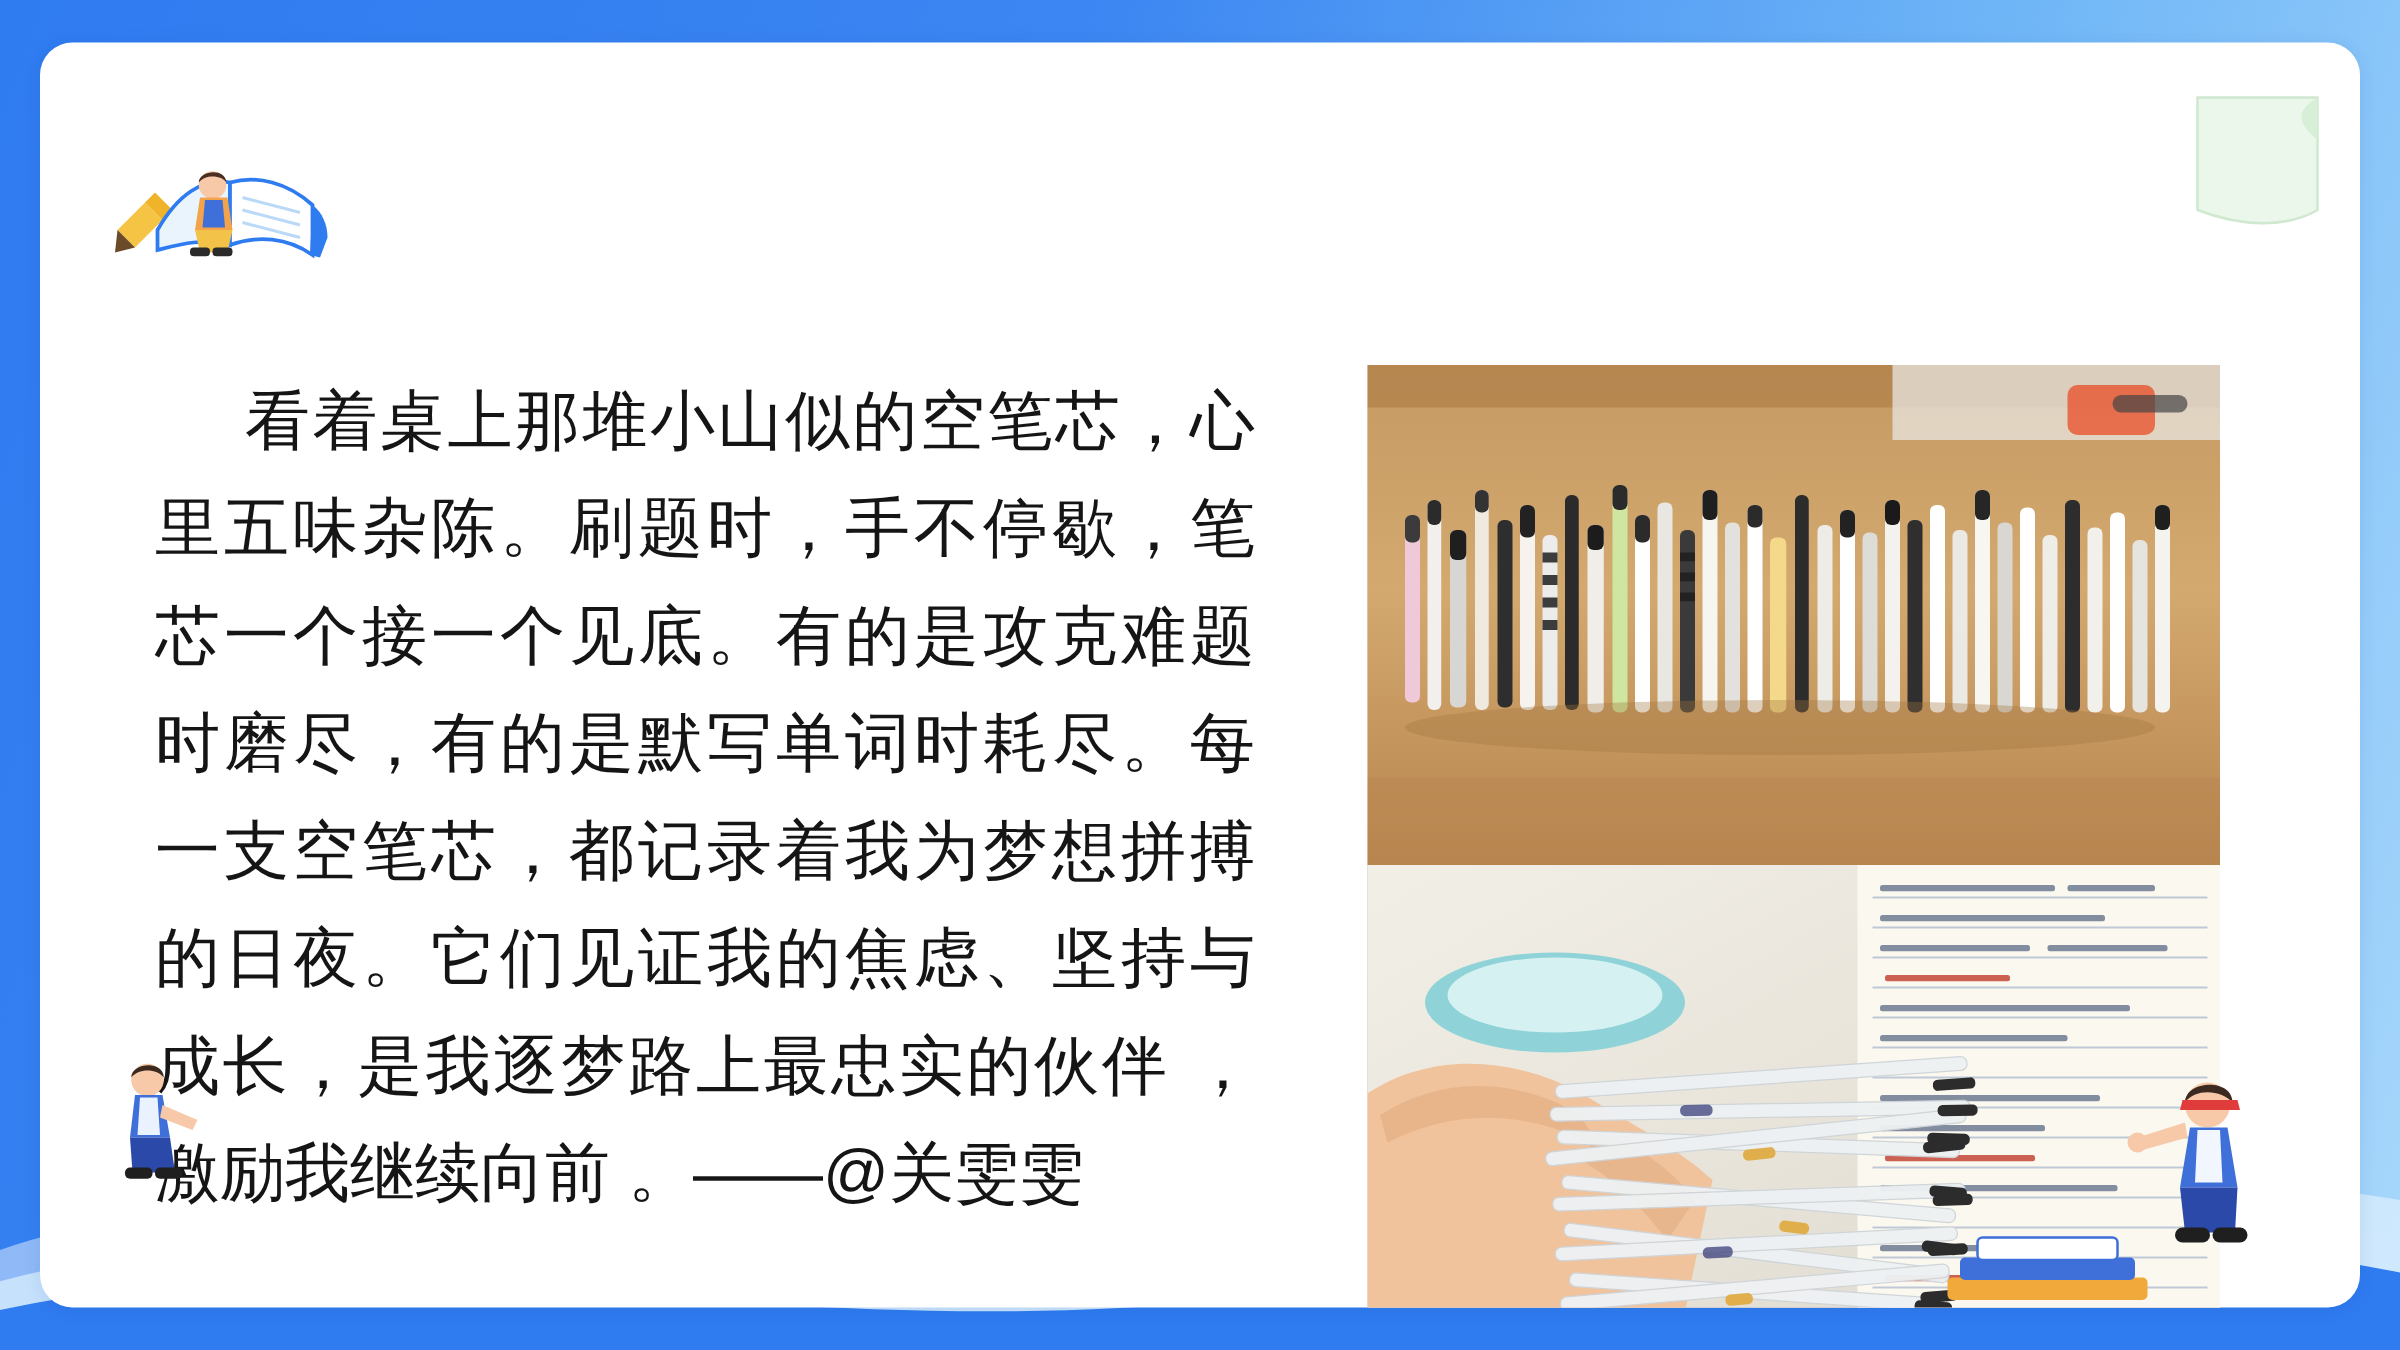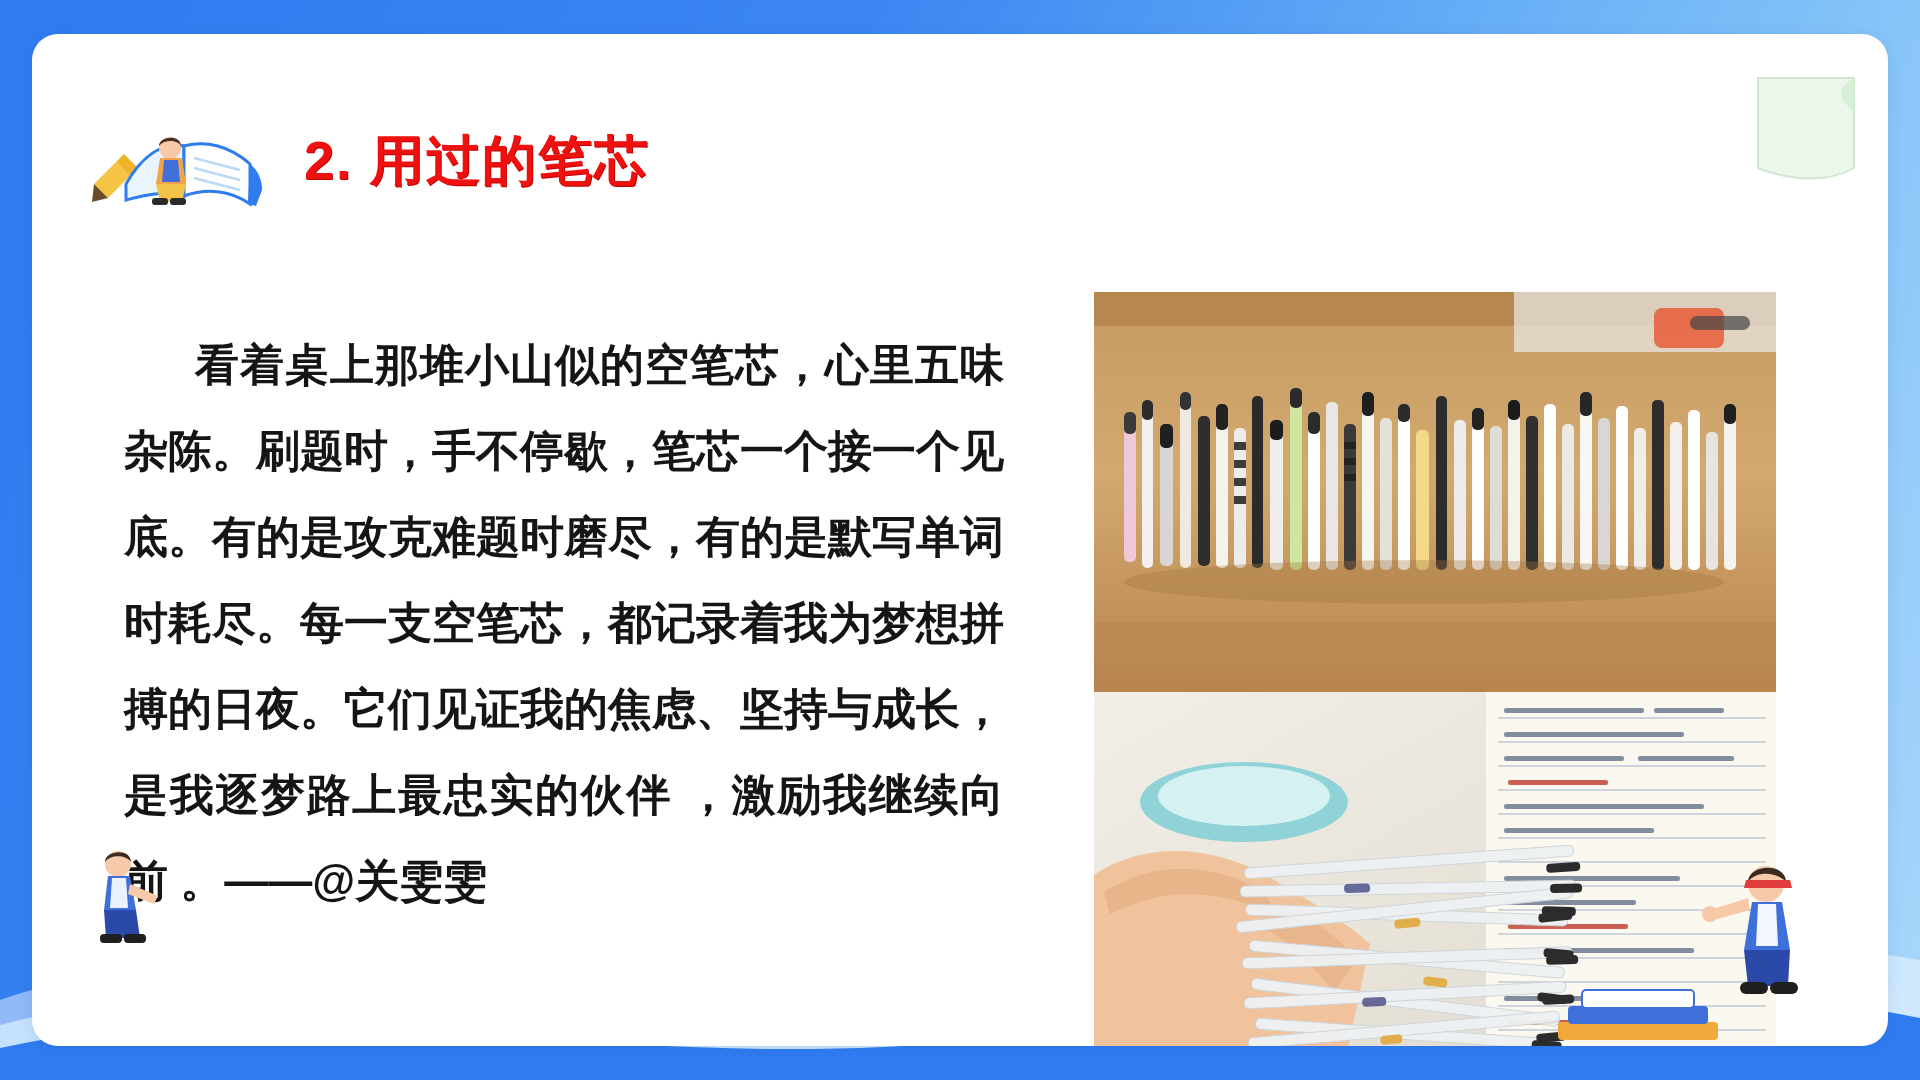--- a/index.html
+++ b/index.html
@@ -42,29 +42,28 @@
     color: #ef1010;
     letter-spacing: 2px;
     white-space: nowrap;
     line-height: 1;
     text-shadow: 1px 1px 0 #c40000;
   }
 
   
   #body-text {
     position: absolute;
-    left: 92px; top: 288px;
+    left: 92px; top: 260px;
     width: 880px;
-    font-size: 44px;
+    font-size: 52px;
     line-height: 86px;
     color: #151515;
     text-align: justify;
     text-justify: inter-ideograph;
     letter-spacing: 0px;
-    font-weight: bold;
   }
   #body-text .indent { display: inline-block; width: 70px; }
 
   
   #photo-top {
     position: absolute;
     left: 1062px; top: 258px;
     width: 682px; height: 400px;
     overflow: hidden;
     background: #b98e5c;
@@ -117,21 +116,20 @@
 
           <circle cx="80" cy="36" r="11" fill="#f7c9a8"></circle>
           <path d="M69,34 C69,24 91,22 91,34 C88,28 74,27 69,34 Z" fill="#4a2f22"></path>
           <path d="M70,46 L92,46 L96,72 L66,72 Z" fill="#f3a44a"></path>
           <path d="M74,48 L88,48 L90,70 L72,70 Z" fill="#3f6fd8"></path>
           <path d="M66,72 L96,72 L92,90 L70,90 Z" fill="#f3c248"></path>
           <rect x="62" y="86" width="16" height="7" rx="3" fill="#2b2b2b"></rect>
           <rect x="80" y="86" width="16" height="7" rx="3" fill="#2b2b2b"></rect>
         </svg>
       </span>
-      <span id="page-title">2. 用过的笔芯</span>
     </div>
 
     <div id="body-text">
       <span class="indent"></span><span>看着桌上那堆小山似的空笔芯，心里五味杂陈。刷题时，手不停歇，笔芯一个接一个见底。有的是攻克难题时磨尽，有的是默写单词时耗尽。每一支空笔芯，都记录着我为梦想拼搏的日夜。它们见证我的焦虑、坚持与成长，是我逐梦路上最忠实的伙伴 ，激励我继续向前 。——@关雯雯</span>
     </div>
 
     <div id="photo-top">
       <svg class="photo-svg" viewBox="0 0 682 400" preserveAspectRatio="none">
         <defs>
           <linearGradient id="deskG" x1="0" y1="0" x2="0" y2="1">

